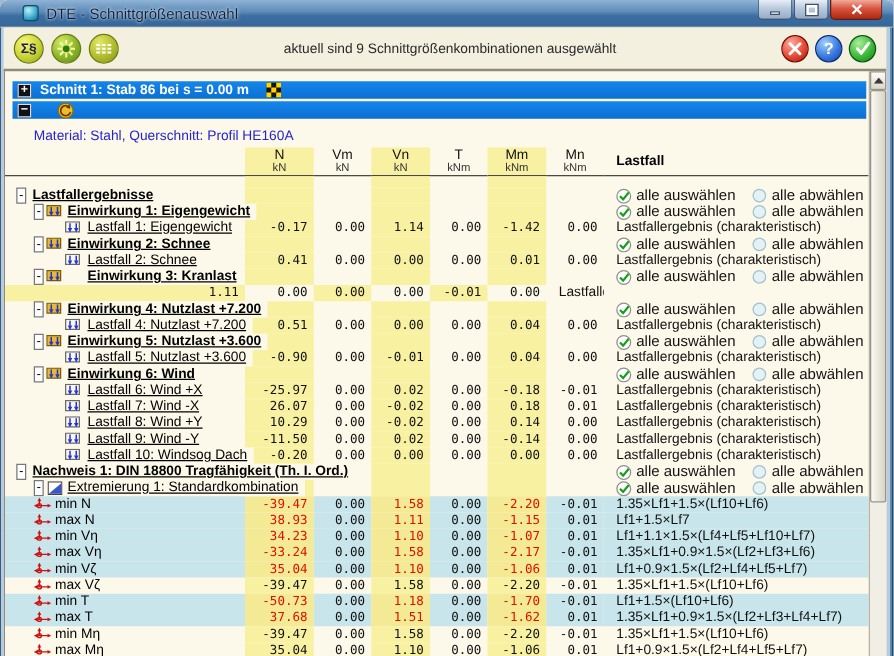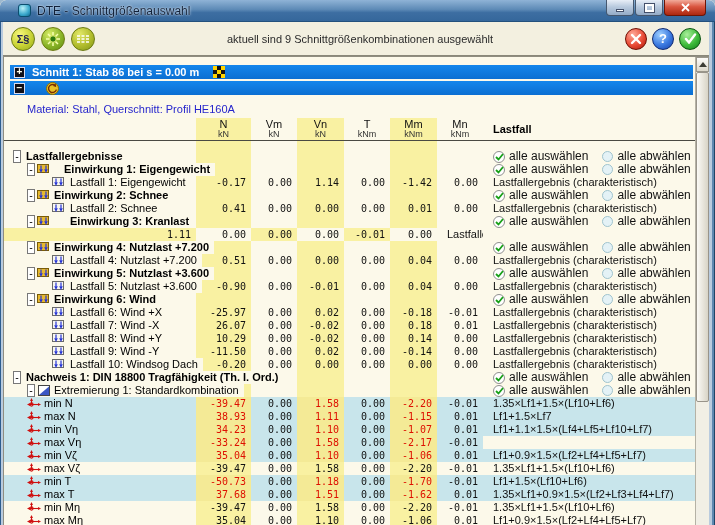--- a/index.html
+++ b/index.html
@@ -74,21 +74,21 @@
   .khead{font-size:11px;font-weight:bold;padding-left:10px;line-height:22px;display:inline-block;}
   .spacer{height:9px;}
 
   .row{height:13px;line-height:13px;}
   .row.sel .cell{background:#c8e5eb;}
   .row.sel .cell.hl{background:#f4ea96;}
   .vcell{font-family:"DejaVu Sans Mono",monospace;font-size:10px;text-align:right;padding-right:5px;color:#111;}
   .vcell.red{color:#de1000;}
   .label-cell{position:relative;z-index:2;display:flex;align-items:center;white-space:nowrap;overflow:visible;}
   .lbl{padding-right:5px;}
-  .lbl.opaque{background:#fcf9ea;}
+  .lbl.opaque{background:#fcf9ea;text-decoration:underline;}
   .bold{font-weight:bold;}
   .comment-cell{padding-left:10px;white-space:nowrap;overflow:hidden;display:flex;align-items:center;font-size:11px;color:#111;}
 
   .expander{width:9px;height:9px;flex:none;border:1px solid #787878;background:#fff;
     color:#000;font-size:10px;line-height:6px;text-align:center;font-family:"DejaVu Sans Mono",monospace;}
   .tico{flex:none;display:inline-flex;}
 
   .rad-on{flex:none;width:12px;height:12px;border-radius:50%;border:1px solid #8f8f8f;background:#fff;
     display:inline-flex;align-items:center;justify-content:center;}
   .rad-off{flex:none;width:11px;height:11px;border-radius:50%;border:1px solid #9fc3cd;background:#e4f2f6;margin-left:14px;}
@@ -291,21 +291,21 @@
                     <g stroke="#2433d6" stroke-width="1.2">
                       <line x1="4" y1="1.5" x2="4" y2="5.5"></line>
                       <line x1="9" y1="1.5" x2="9" y2="5.5"></line>
                     </g>
                     <g fill="#2433d6">
                       <polygon points="2.2,5.3 5.8,5.3 4,9"></polygon>
                       <polygon points="7.2,5.3 10.8,5.3 9,9"></polygon>
                     </g>
                   </svg>
                 </span>
-                <span class="lbl opaque bold" style="margin-left:13px">Einwirkung 1: Eigengewicht</span>
+                <span class="lbl opaque bold" style="margin-left:3px">Einwirkung 1: Eigengewicht</span>
               </div>
               <div class="cell vcell hl"></div>
               <div class="cell vcell"></div>
               <div class="cell vcell hl"></div>
               <div class="cell vcell"></div>
               <div class="cell vcell hl"></div>
               <div class="cell vcell"></div>
               <div class="cell comment-cell">
                 <span class="rad-on">
                   <span style="display:inline-flex">
@@ -913,20 +913,23 @@
                   </svg>
                 </span>
                 <span class="lbl" style="margin-left:3px">max Vη</span>
               </div>
               <div class="cell vcell hl red">-33.24</div>
               <div class="cell vcell">0.00</div>
               <div class="cell vcell hl red">1.58</div>
               <div class="cell vcell">0.00</div>
               <div class="cell vcell hl red">-2.17</div>
               <div class="cell vcell">-0.01</div>
+              <div class="cell comment-cell">
+                <span>1.35×Lf1+0.9×1.5×(Lf2+Lf3+Lf6)</span>
+              </div>
             </div>
             <div class="row sel">
               <div class="cell label-cell">
                 <span class="tico" style="margin-left:23px">
                   <svg width="14" height="11" viewBox="0 0 14 11">
                     <g stroke="#cf1010" fill="none" stroke-width="1.1">
                       <line x1="2.5" y1="6.5" x2="11.5" y2="6.5"></line>
                       <line x1="4.5" y1="2.5" x2="4.5" y2="6.5"></line>
                       <circle cx="4.5" cy="6.5" r="1.6"></circle>
                     </g>

